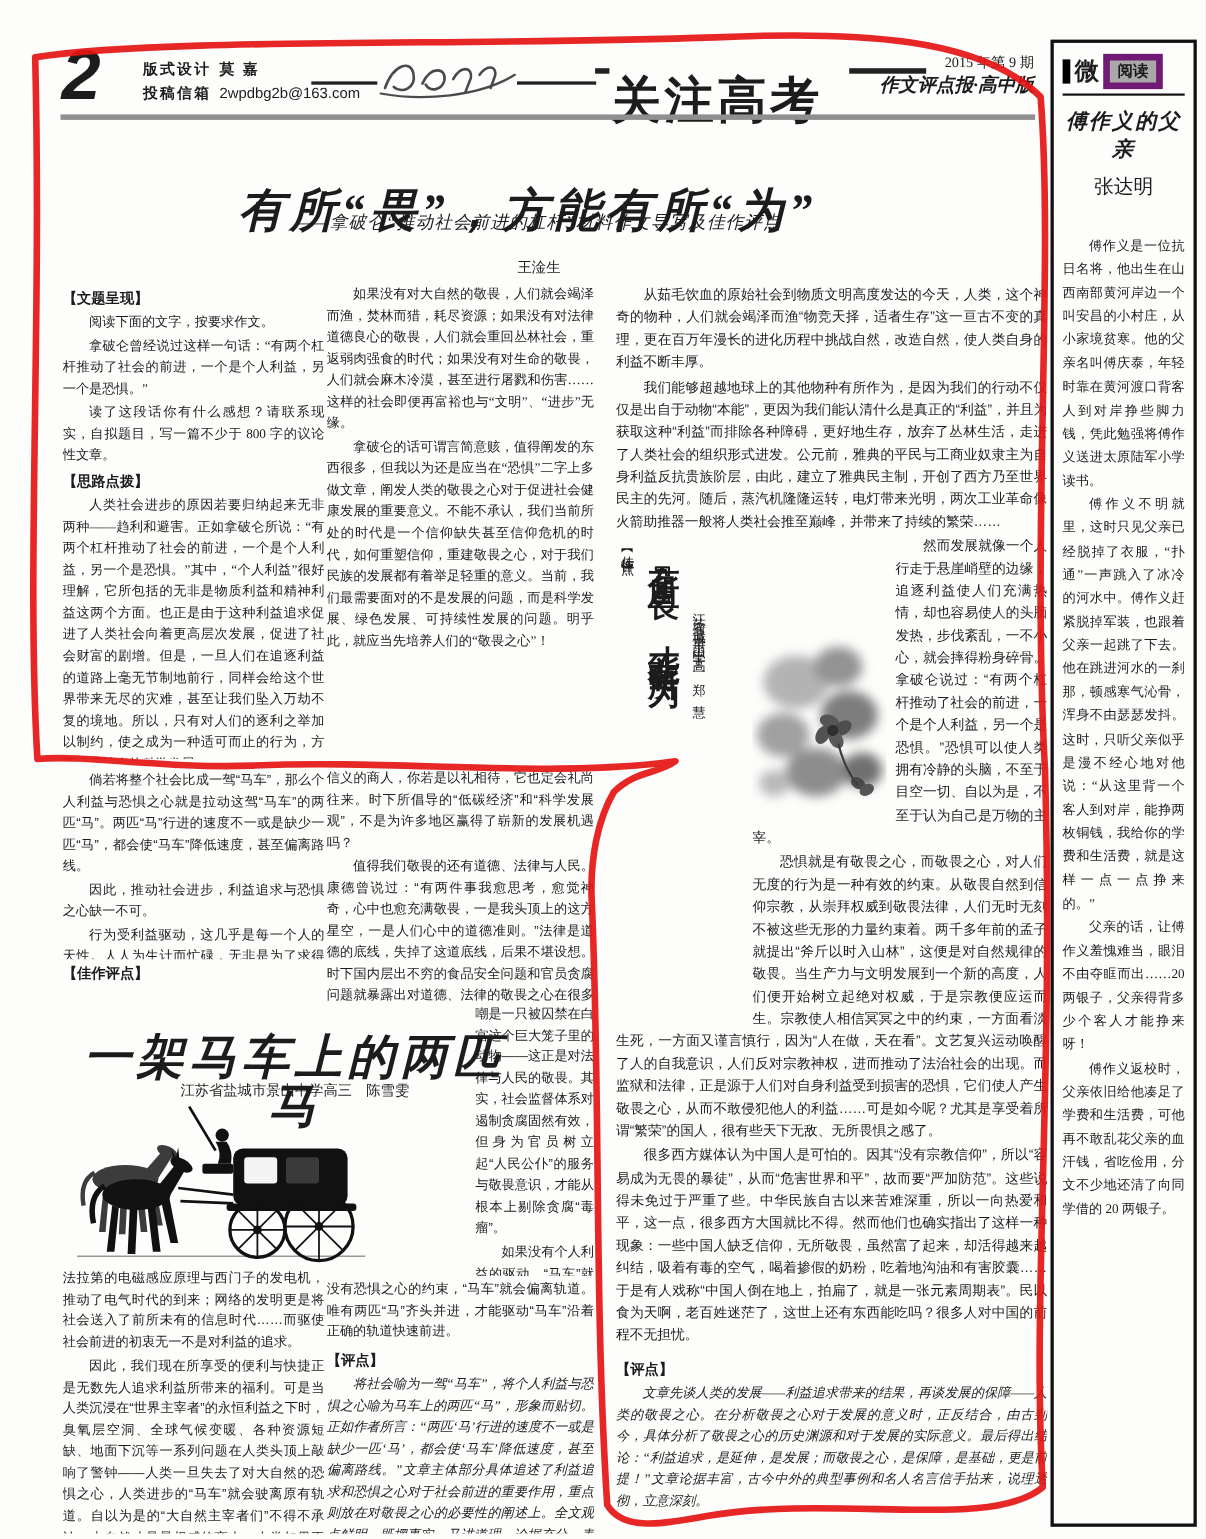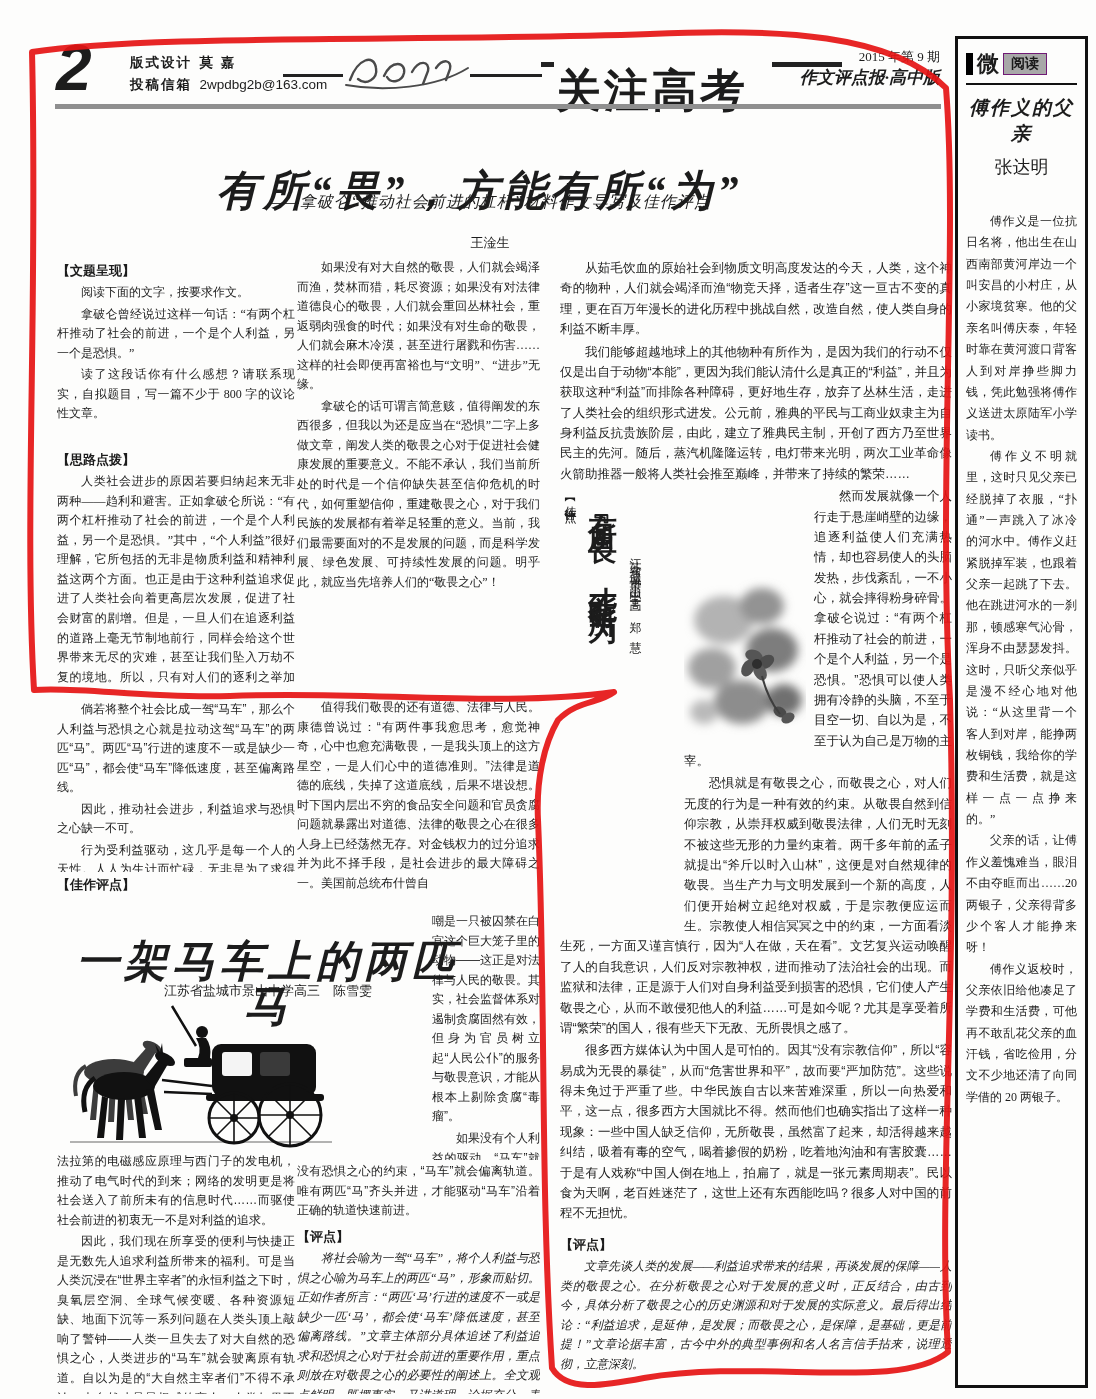--- a/index.html
+++ b/index.html
@@ -21,21 +21,21 @@
   .lead-title{left:140px;top:128px;width:680px;text-align:center;font-size:42px;font-weight:600;
               font-style:italic;letter-spacing:5px;}
   .lead-sub{left:100px;top:192px;width:780px;text-align:center;font-size:16px;font-style:italic;letter-spacing:1px;}
   .lead-author{left:100px;top:234px;width:780px;text-align:center;font-size:13px;}
   
   .bodytext{font-size:12px;line-height:1.63;text-align:justify;overflow:hidden;}
   .bodytext p{margin:0 0 2px 0;}
   .indent{text-indent:2em;}
   .cont{text-indent:0;}
   .seclabel{font-weight:700;font-size:13px;margin:2px 0;}
-  .gap{margin-top:25px;}
+  .gap{margin-top:3px;}
   .col1{left:57px;top:258px;width:238px;height:432px;}
   .col2{left:297px;top:258px;width:243px;height:432px;}
   
   .essay1{left:560px;top:258px;width:392px;height:966px;font-family:"Liberation Sans","DejaVu Sans",sans-serif;
           font-size:12.5px;}
   .vert-block{float:left;width:120px;height:432px;display:flex;flex-direction:row;align-items:flex-start;margin:6px 4px 4px 0;}
   .vlabel{writing-mode:vertical-rl;text-orientation:upright;font-size:12px;letter-spacing:2px;margin-top:2px;}
   .vtitle{writing-mode:vertical-rl;text-orientation:upright;font-size:29px;font-weight:600;margin:0 6px;
           font-family:"Liberation Serif","DejaVu Serif",serif;letter-spacing:7px;line-height:1.15;}
   .vbyline{writing-mode:vertical-rl;text-orientation:upright;font-size:12px;letter-spacing:4px;margin-top:56px;}
@@ -55,21 +55,21 @@
   .e2b-top{left:297px;top:698px;width:243px;height:212px;}
   .e2b-narrow{left:432px;top:912px;width:108px;height:248px;}
   .e2b-full{left:297px;top:1162px;width:243px;height:58px;}
   .e2-comment{left:297px;top:1224px;width:243px;height:170px;}
   
   .sidebar{left:955px;top:36px;width:133px;height:1352px;border:3px solid #111;box-sizing:border-box;
            padding:10px 8px;overflow:hidden;background:#fdfdfc;}
   .sb-head{display:flex;align-items:center;gap:4px;margin-bottom:4px;}
   .sb-bar{width:7px;height:22px;background:#000;}
   .sb-wei{font-size:22px;font-weight:900;font-family:"Liberation Sans",sans-serif;}
-  .sb-read{background:#a8a8a8;color:#1a1a1a;font-weight:700;font-size:14px;padding:1px 7px;border:1px solid #701a75;
+  .sb-read{background:#a8a8a8;color:#1a1a1a;font-weight:700;font-size:14px;padding:1px 7px;border:6px solid #701a75;
            font-family:"Liberation Sans",sans-serif;}
   .sb-rule{height:2px;background:#111;margin:2px 0 10px 0;}
   .sb-title{text-align:center;font-size:19px;font-weight:700;font-style:italic;letter-spacing:2px;margin:10px 0 8px;}
   .sb-author{text-align:center;font-size:18px;margin-bottom:32px;}
   .sidebar p{font-size:12px;line-height:1.78;text-align:justify;margin:0;}
   
   .red-overlay{left:0;top:0;width:1096px;height:1399px;pointer-events:none;z-index:30;}
 </style>
 </head>
 <body>
@@ -224,20 +224,21 @@
         <path d="M92,52 l-3,-10 5,8 2,-9 1,10 z"></path>
       </g>
     </svg>
   </figure>
 
   <div class="abs e2a-bottom bodytext e2">
     <p class="cont">法拉第的电磁感应原理与西门子的发电机，推动了电气时代的到来；网络的发明更是将社会送入了前所未有的信息时代……而驱使社会前进的初衷无一不是对利益的追求。</p>
     <p class="indent">因此，我们现在所享受的便利与快捷正是无数先人追求利益所带来的福利。可是当人类沉浸在“世界主宰者”的永恒利益之下时，臭氧层空洞、全球气候变暖、各种资源短缺、地面下沉等一系列问题在人类头顶上敲响了警钟——人类一旦失去了对大自然的恐惧之心，人类进步的“马车”就会驶离原有轨道。自以为是的“大自然主宰者们”不得不承认：大自然才是最权威的商人，人类如果不带着一颗敬畏之心与之交易，那么亏本的永远会是人类这一方。同时，大自然也是最讲</p>
   </div>
   <div class="abs e2b-top bodytext e2">
+    <p class="cont">信义的商人，你若是以礼相待，它也定会礼尚往来。时下所倡导的“低碳经济”和“科学发展观”，不是为许多地区赢得了崭新的发展机遇吗？</p>
     <p class="indent">值得我们敬畏的还有道德、法律与人民。康德曾说过：“有两件事我愈思考，愈觉神奇，心中也愈充满敬畏，一是我头顶上的这方星空，一是人们心中的道德准则。”法律是道德的底线，失掉了这道底线，后果不堪设想。时下国内层出不穷的食品安全问题和官员贪腐问题就暴露出对道德、法律的敬畏之心在很多人身上已经荡然无存。对金钱权力的过分追求并为此不择手段，是社会进步的最大障碍之一。美国前总统布什曾自</p>
   </div>
   <div class="abs e2b-narrow bodytext e2">
     <p class="cont">嘲是一只被囚禁在白宫这个巨大笼子里的动物——这正是对法律与人民的敬畏。其实，社会监督体系对遏制贪腐固然有效，但身为官员树立起“人民公仆”的服务与敬畏意识，才能从根本上剔除贪腐“毒瘤”。</p>
     <p class="indent">如果没有个人利益的驱动，“马车”就会失去动力；如果</p>
   </div>
   <div class="abs e2b-full bodytext e2">
     <p class="cont">没有恐惧之心的约束，“马车”就会偏离轨道。唯有两匹“马”齐头并进，才能驱动“马车”沿着正确的轨道快速前进。</p>
   </div>
   <div class="abs e2-comment bodytext comment-block">

